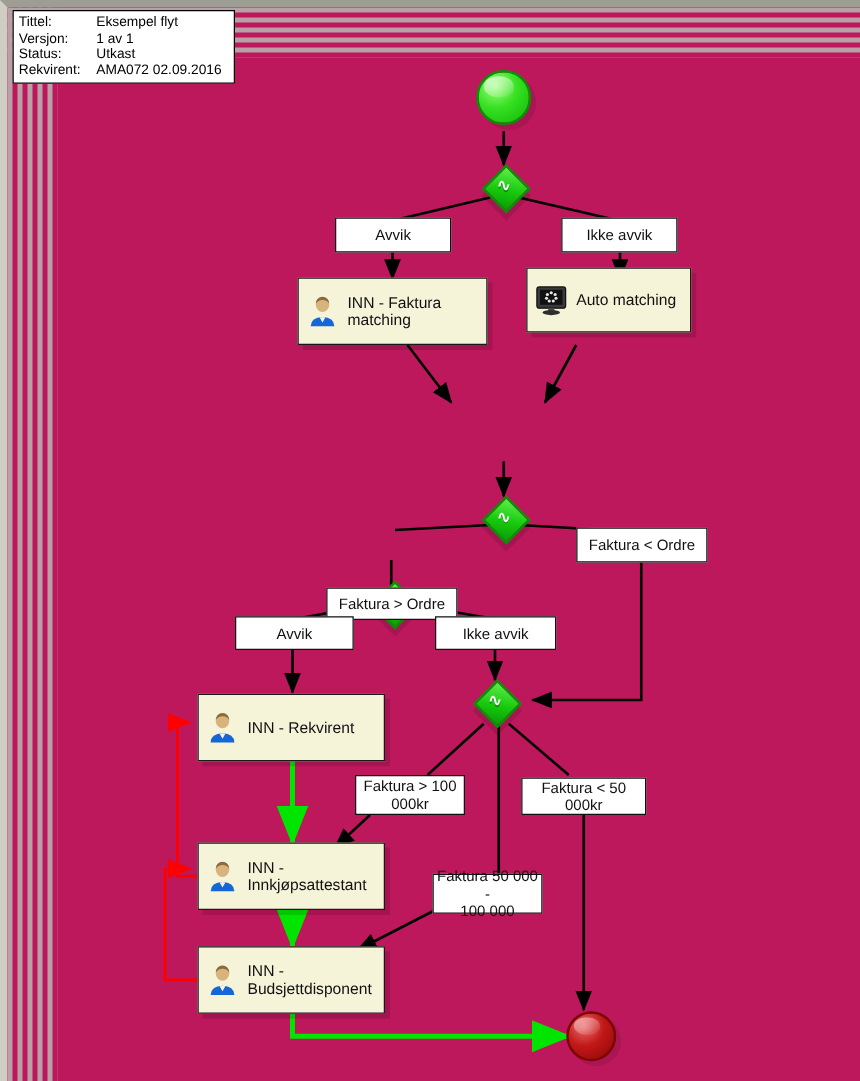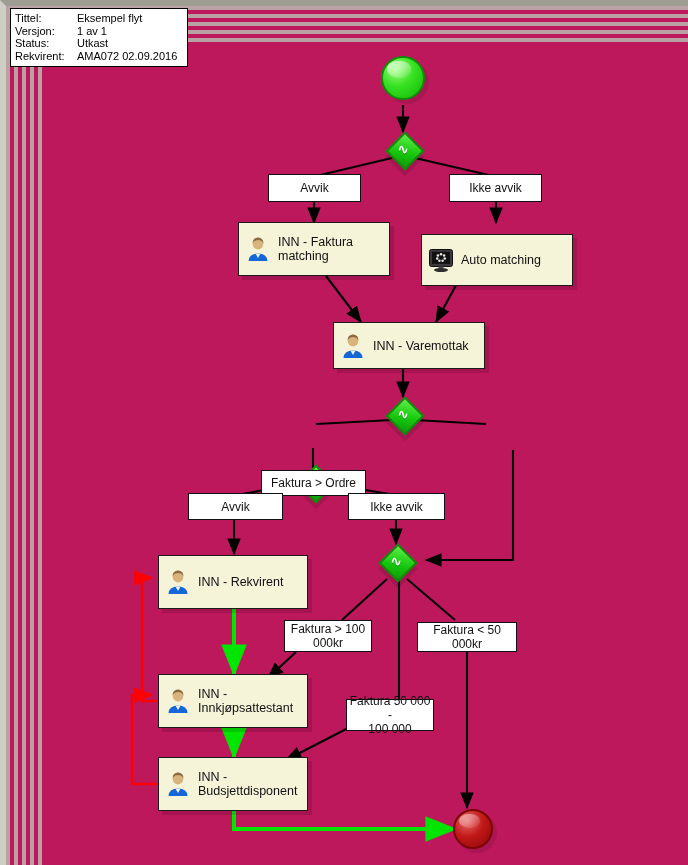--- a/index.html
+++ b/index.html
@@ -216,20 +216,23 @@
 
   <div class="node cond" style="left:262px;top:168px;width:93px;height:28px;">
     <span>Avvik</span>
   </div>
   <div class="node cond" style="left:443px;top:168px;width:93px;height:28px;">
     <span>Ikke avvik</span>
   </div>
   <div class="node cond" style="left:255px;top:416px;width:105px;height:26px;margin-top:48px;">
     <span>Faktura &gt; Ordre</span>
   </div>
+  <div class="node cond" style="left:455px;top:416px;width:105px;height:28px;">
+    <span>Faktura &lt; Ordre</span>
+  </div>
   <div class="node cond" style="left:182px;top:487px;width:95px;height:27px;">
     <span>Avvik</span>
   </div>
   <div class="node cond" style="left:342px;top:487px;width:97px;height:27px;">
     <span>Ikke avvik</span>
   </div>
   <div class="node cond" style="left:278px;top:614px;width:88px;height:32px;justify-content:center;">
     <span>Faktura &gt; 100
 000kr</span>
   </div>
@@ -252,84 +255,73 @@
         <linearGradient id="g1" x1="0" y1="0" x2="0" y2="1">
           <stop offset="0" stop-color="#5aa8f5"></stop>
             <stop offset="1" stop-color="#0a4fb0"></stop>
         </linearGradient>
       </svg>
     </span>
     <span class="lbl">INN - Faktura
 matching</span>
   </div>
 
-  <div class="node task" style="left:415px;top:228px;width:152px;height:52px;">
+  <div class="node task" style="left:415px;top:208px;width:132px;height:52px;">
     <span class="ico">
       <svg viewBox="0 0 26 26" width="26" height="26">
         <rect x="1.5" y="2.5" width="23" height="17" rx="2" fill="#3a3a3a" stroke="#111"></rect>
         <rect x="4" y="4.8" width="18" height="12" fill="#111"></rect>
         <g fill="#e8e8e8">
           <circle cx="13" cy="7.2" r="1.25"></circle>
             <circle cx="16.1" cy="8.6" r="1.25"></circle>
           <circle cx="16.8" cy="11.6" r="1.25"></circle>
             <circle cx="14.6" cy="13.8" r="1.25"></circle>
           <circle cx="11.4" cy="13.8" r="1.25"></circle>
             <circle cx="9.2" cy="11.6" r="1.25"></circle>
           <circle cx="9.9" cy="8.6" r="1.25"></circle>
         </g>
         <rect x="10.5" y="19.5" width="5" height="2.6" fill="#4a4a4a"></rect>
         <ellipse cx="13" cy="23" rx="7" ry="2.1" fill="#2e2e2e"></ellipse>
       </svg>
     </span>
     <span class="lbl">Auto matching</span>
   </div>
 
-  <div class="node task" style="left:327px;top:316px;width:152px;height:47px;">
+
+  <div class="node task" style="left:152px;top:549px;width:150px;height:54px;">
     <span class="ico">
       <svg viewBox="0 0 26 26" width="26" height="26">
         <ellipse cx="13" cy="7.5" rx="5.4" ry="6" fill="#d9b37c"></ellipse>
         <path d="M7.6,7 a5.4,5.6 0 0 1 10.8,0 q-2,-3.2 -5.4,-3 q-3.6,.2 -5.4,3 z" fill="#8b6a3e"></path>
         <path d="M3.5,25 q.3,-7.2 9.5,-7.4 q9.2,.2 9.5,7.4 z" fill="#1566d6"></path>
         <path d="M10.7,17.9 L13,22 L15.3,17.9 q-2.3,-.7 -4.6,0 z" fill="#f2f2f2"></path>
       </svg>
     </span>
-    <span class="lbl">INN - Varemottak</span>
-  </div>
-
-  <div class="node task" style="left:152px;top:549px;width:150px;height:54px;">
+    <span class="lbl">INN - Rekvirent</span>
+  </div>
+
+  <div class="node task" style="left:152px;top:668px;width:150px;height:54px;">
     <span class="ico">
       <svg viewBox="0 0 26 26" width="26" height="26">
         <ellipse cx="13" cy="7.5" rx="5.4" ry="6" fill="#d9b37c"></ellipse>
         <path d="M7.6,7 a5.4,5.6 0 0 1 10.8,0 q-2,-3.2 -5.4,-3 q-3.6,.2 -5.4,3 z" fill="#8b6a3e"></path>
         <path d="M3.5,25 q.3,-7.2 9.5,-7.4 q9.2,.2 9.5,7.4 z" fill="#1566d6"></path>
         <path d="M10.7,17.9 L13,22 L15.3,17.9 q-2.3,-.7 -4.6,0 z" fill="#f2f2f2"></path>
       </svg>
     </span>
-    <span class="lbl">INN - Rekvirent</span>
-  </div>
-
-  <div class="node task" style="left:152px;top:668px;width:150px;height:54px;">
+    <span class="lbl">INN -
+Innkjøpsattestant</span>
+  </div>
+
+  <div class="node task" style="left:152px;top:751px;width:150px;height:54px;">
     <span class="ico">
       <svg viewBox="0 0 26 26" width="26" height="26">
         <ellipse cx="13" cy="7.5" rx="5.4" ry="6" fill="#d9b37c"></ellipse>
         <path d="M7.6,7 a5.4,5.6 0 0 1 10.8,0 q-2,-3.2 -5.4,-3 q-3.6,.2 -5.4,3 z" fill="#8b6a3e"></path>
         <path d="M3.5,25 q.3,-7.2 9.5,-7.4 q9.2,.2 9.5,7.4 z" fill="#1566d6"></path>
         <path d="M10.7,17.9 L13,22 L15.3,17.9 q-2.3,-.7 -4.6,0 z" fill="#f2f2f2"></path>
       </svg>
     </span>
     <span class="lbl">INN -
-Innkjøpsattestant</span>
-  </div>
-
-  <div class="node task" style="left:152px;top:751px;width:150px;height:54px;">
-    <span class="ico">
-      <svg viewBox="0 0 26 26" width="26" height="26">
-        <ellipse cx="13" cy="7.5" rx="5.4" ry="6" fill="#d9b37c"></ellipse>
-        <path d="M7.6,7 a5.4,5.6 0 0 1 10.8,0 q-2,-3.2 -5.4,-3 q-3.6,.2 -5.4,3 z" fill="#8b6a3e"></path>
-        <path d="M3.5,25 q.3,-7.2 9.5,-7.4 q9.2,.2 9.5,7.4 z" fill="#1566d6"></path>
-        <path d="M10.7,17.9 L13,22 L15.3,17.9 q-2.3,-.7 -4.6,0 z" fill="#f2f2f2"></path>
-      </svg>
-    </span>
-    <span class="lbl">INN -
 Budsjettdisponent</span>
   </div>
 
 </div>
 
 </body></html>

